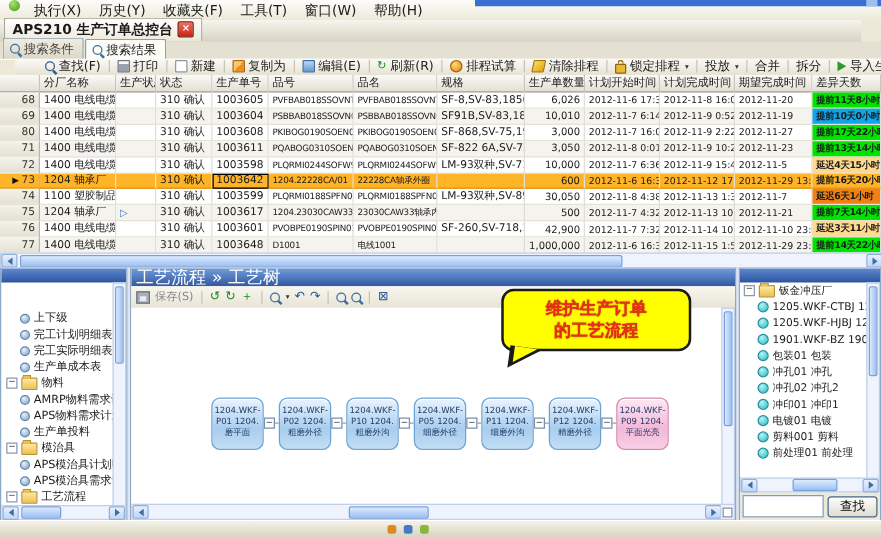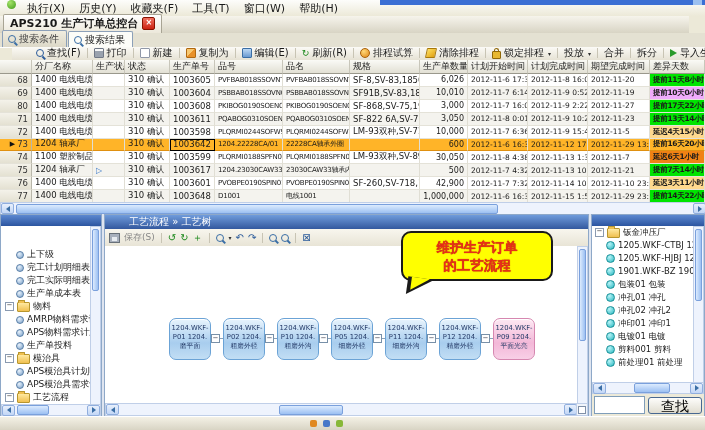--- a/index.html
+++ b/index.html
@@ -75,21 +75,21 @@
   #table-hscroll .sb-thumb{width:480px;margin-left:2px;}
   .vscroll{position:absolute;width:9px;background:#eef3fd;border:1px solid #c0cfe8;}
   .v-thumb{position:absolute;left:1px;width:5px;background:linear-gradient(90deg,#dcebfe,#9cc0f2);border:1px solid #7aa0dc;border-radius:2px;}
   
   #bottom{position:absolute;top:214px;left:0;width:705px;height:203px;display:flex;background:#dfe5f0;}
   .panel{position:relative;border:1px solid #8ea8c8;background:#fff;overflow:hidden;}
   #p-left{width:100px;margin-right:2px;}
   #p-mid{flex:1;}
   #p-right{width:112px;margin-left:2px;display:flex;flex-direction:column;}
   .p-head{height:11px;background:linear-gradient(#5c88d0,#2c55a0);}
-  #mid-head{height:14px;background:linear-gradient(#6f9bdb,#33589e);color:#fff;font-size:10px;display:flex;align-items:center;padding-left:24px;}
+  #mid-head{height:14px;background:linear-gradient(#6f9bdb,#33589e);color:#fff;font-size:14px;display:flex;align-items:center;padding-left:4px;}
   #mid-toolbar{height:17px;background:linear-gradient(#f8f6ee,#e8e4d6);border-bottom:1px solid #c4c0b0;display:flex;align-items:center;gap:4px;padding-left:4px;font-size:9px;color:#888;}
   .mt-ico{font-size:10px;line-height:10px;}
   .g{color:#1e8a1e;} .b{color:#2a5a9a;}
   .disk{width:9px;height:8px;background:#a8b0bc;border:1px solid #687078;position:relative;}
   .disk::after{content:"";position:absolute;left:2px;top:3px;width:5px;height:4px;background:#e8ecf0;}
   #canvas{position:absolute;top:31px;left:0;right:10px;bottom:11px;background:#fff;overflow:hidden;}
   #mid-vscroll{top:31px;right:0;bottom:11px;}
   #mid-hscroll{left:0;right:10px;bottom:0;top:auto;}
   #mid-hscroll .sb-thumb{width:62px;margin-left:160px;}
   #mid-corner{position:absolute;right:0;bottom:0;width:10px;height:11px;background:#f0f4fa;border:1px solid #c0cfe8;}
@@ -127,21 +127,21 @@
   .leaf-dot{width:6px;height:6px;border-radius:50%;background:radial-gradient(circle at 35% 30%,#e8f2fc,#7aa0c8);border:1px solid #5a80a8;flex:none;}
   .leaf-ball{width:7px;height:7px;border-radius:50%;background:radial-gradient(circle at 35% 30%,#b8f4f8,#28b8c0);border:1px solid #189098;flex:none;}
   #lt-vscroll{top:11px;right:0;bottom:10px;}
   #lt-hscroll{left:0;right:0;bottom:0;top:auto;height:10px;}
   #lt-hscroll .sb-thumb{width:30px;margin-left:2px;}
   #rt-vscroll{top:11px;right:0;height:160px;}
   #rt-hscroll{position:relative;height:10px;margin-top:0;}
   #rt-hscroll .sb-thumb{width:34px;margin-left:28px;}
   #rt-search{height:20px;display:flex;align-items:center;gap:3px;padding:1px 2px;background:#ece9d8;}
   #rt-search input{flex:1;height:14px;border:1px solid #7f9db9;font-size:9px;min-width:0;}
-  #rt-search button{width:54px;height:17px;font-size:14px;background:linear-gradient(#fdfdfb,#e0ddd0);
+  #rt-search button{width:40px;height:17px;font-size:10px;background:linear-gradient(#fdfdfb,#e0ddd0);
                     border:1px solid #486890;border-radius:3px;padding:0;}
   
   #statusbar{position:absolute;bottom:0;left:0;right:0;height:13px;background:linear-gradient(#f4f1e6,#d8d4c4);
              border-top:1px solid #fff;display:flex;align-items:center;gap:6px;padding-left:310px;}
   .st-ico{width:7px;height:7px;border-radius:2px;}
 </style>
 </head>
 <body>
 
 <div id="app">
@@ -288,21 +288,21 @@
           <div class="cell"></div>
           <div class="cell">310 确认</div>
           <div class="cell">1003604</div>
           <div class="cell code">PSBBAB018SSOVN01201</div>
           <div class="cell code">PSBBAB018SSOVN01201</div>
           <div class="cell">SF91B,SV-83,1850...</div>
           <div class="cell num">10,010</div>
           <div class="cell dt">2012-11-7 6:14</div>
           <div class="cell dt">2012-11-9 0:52</div>
           <div class="cell dt">2012-11-19</div>
-          <div class="cell diff" style="background: #f0abfc;">提前10天0小时</div>
+          <div class="cell diff" style="background: #0ea5e9;">提前10天0小时</div>
         </div>
         <div class="trow">
           <div class="cell gut">
             <span>80</span>
           </div>
           <div class="cell">1400 电线电缆厂</div>
           <div class="cell"></div>
           <div class="cell">310 确认</div>
           <div class="cell">1003608</div>
           <div class="cell code">PKIBOG0190SOEN01205</div>

